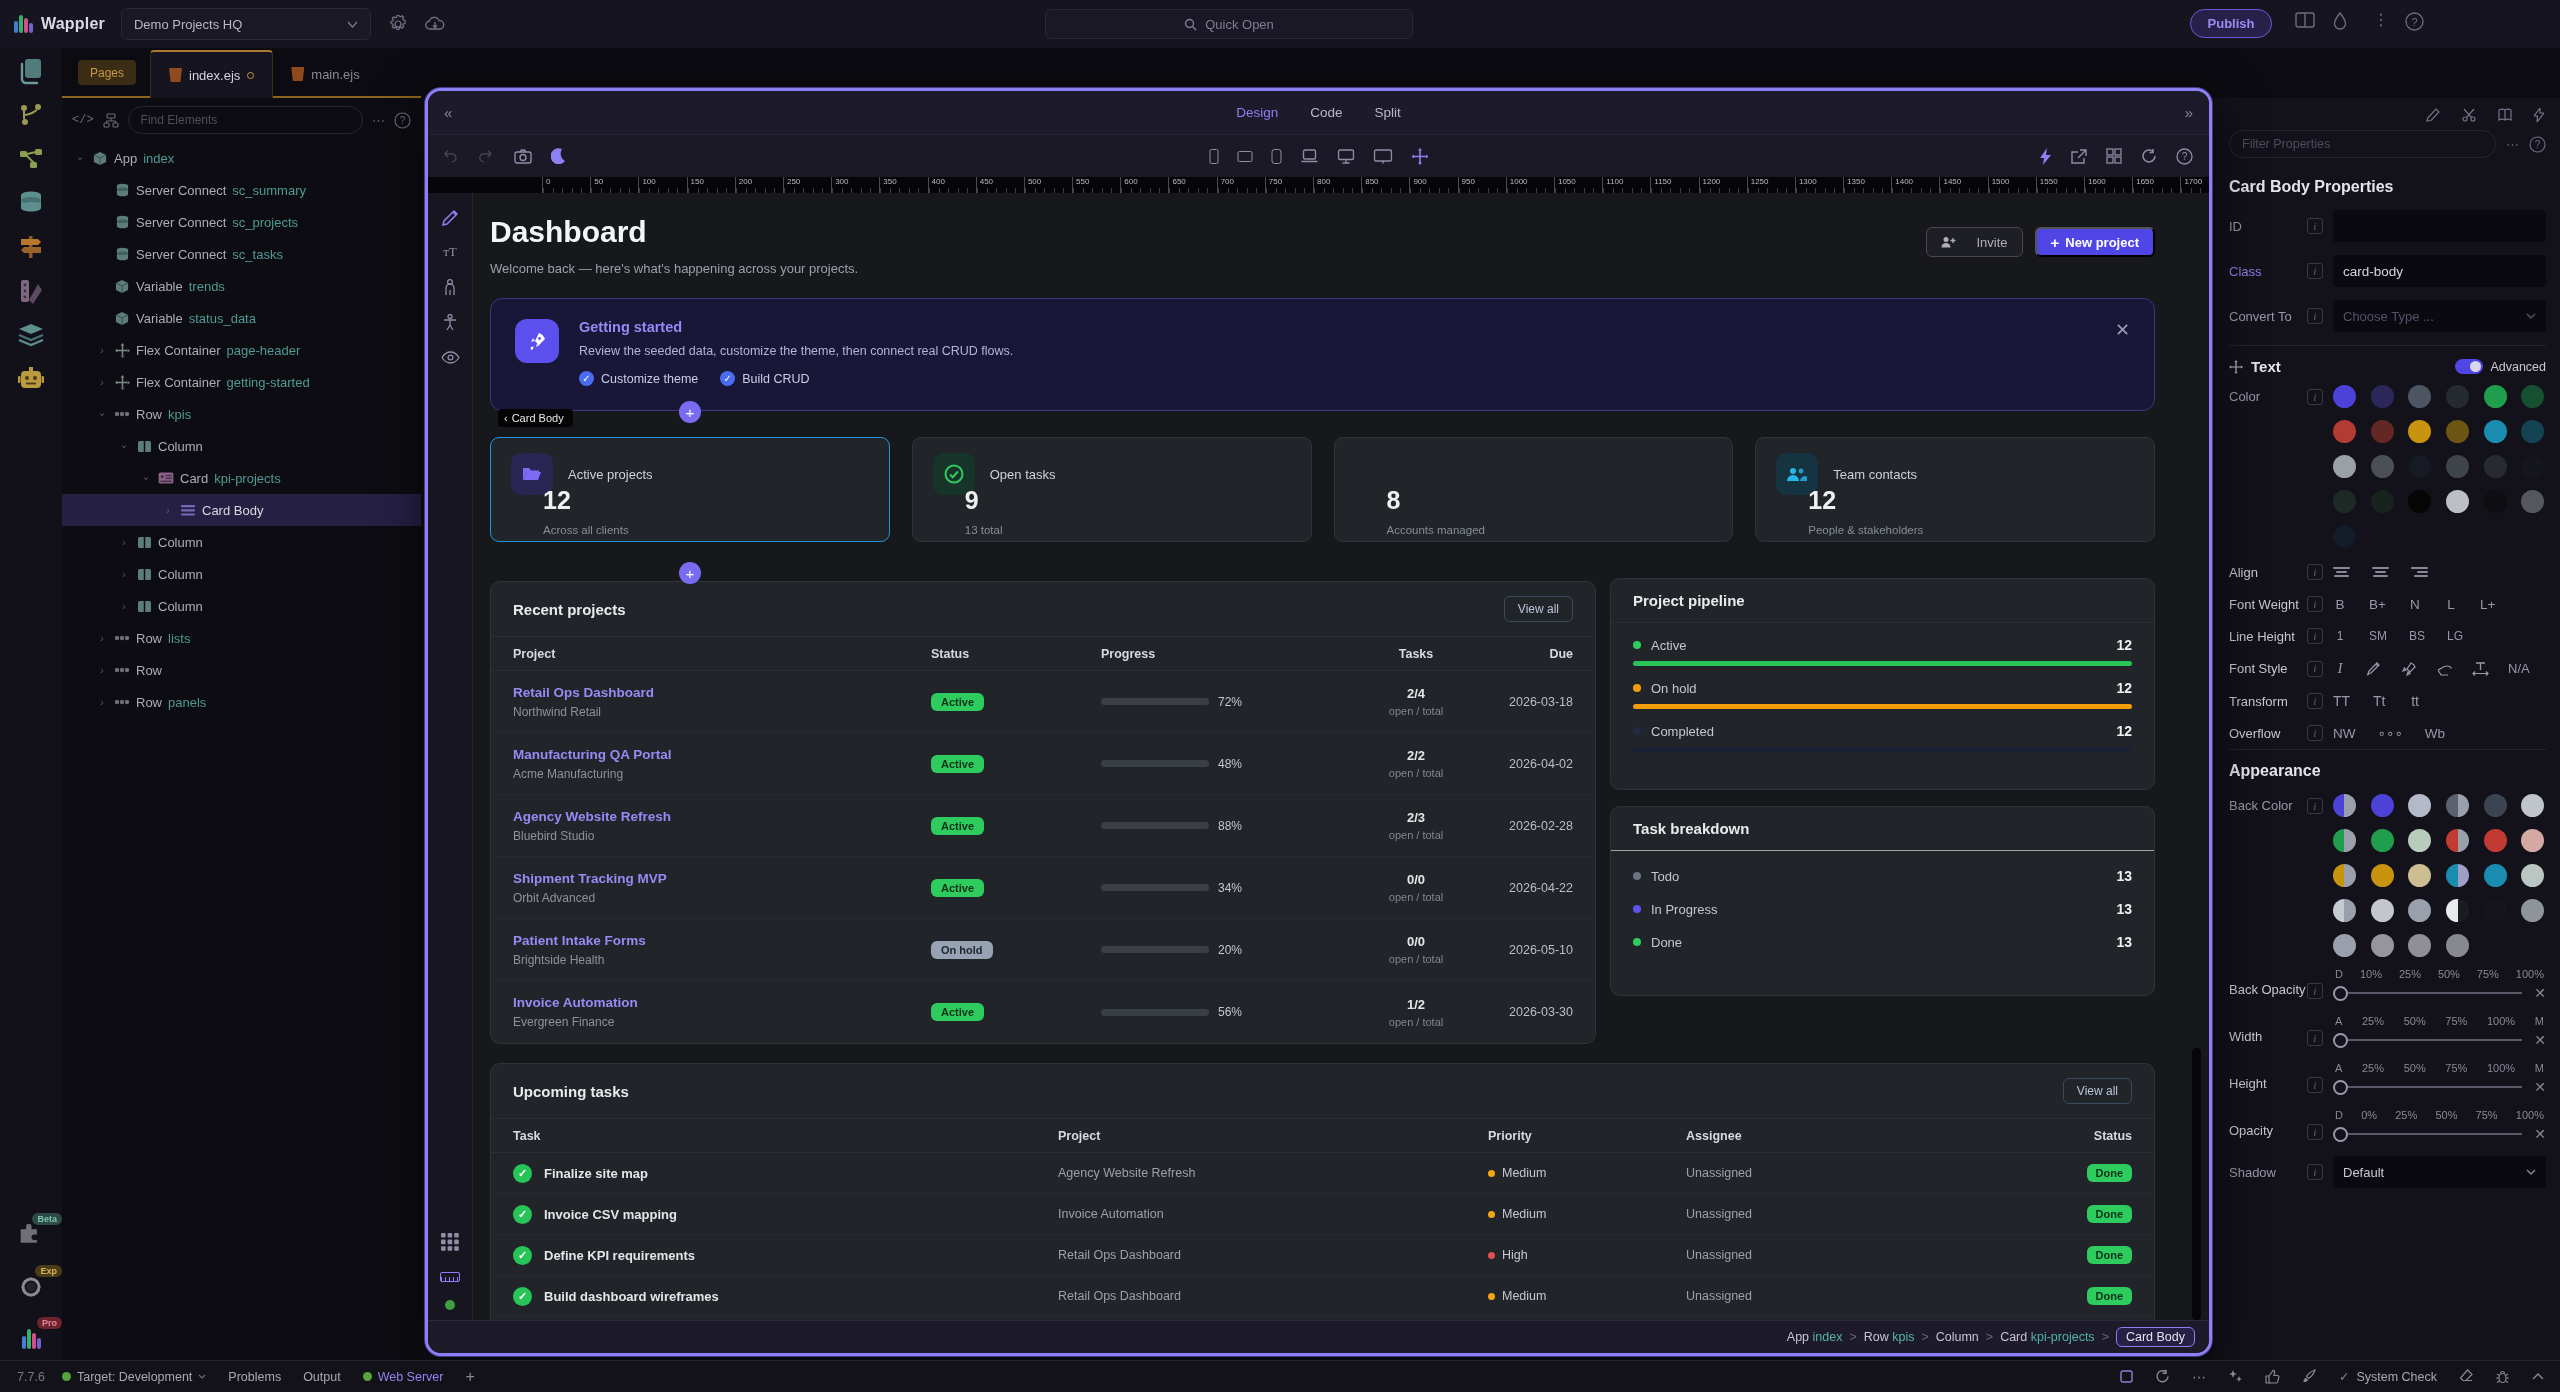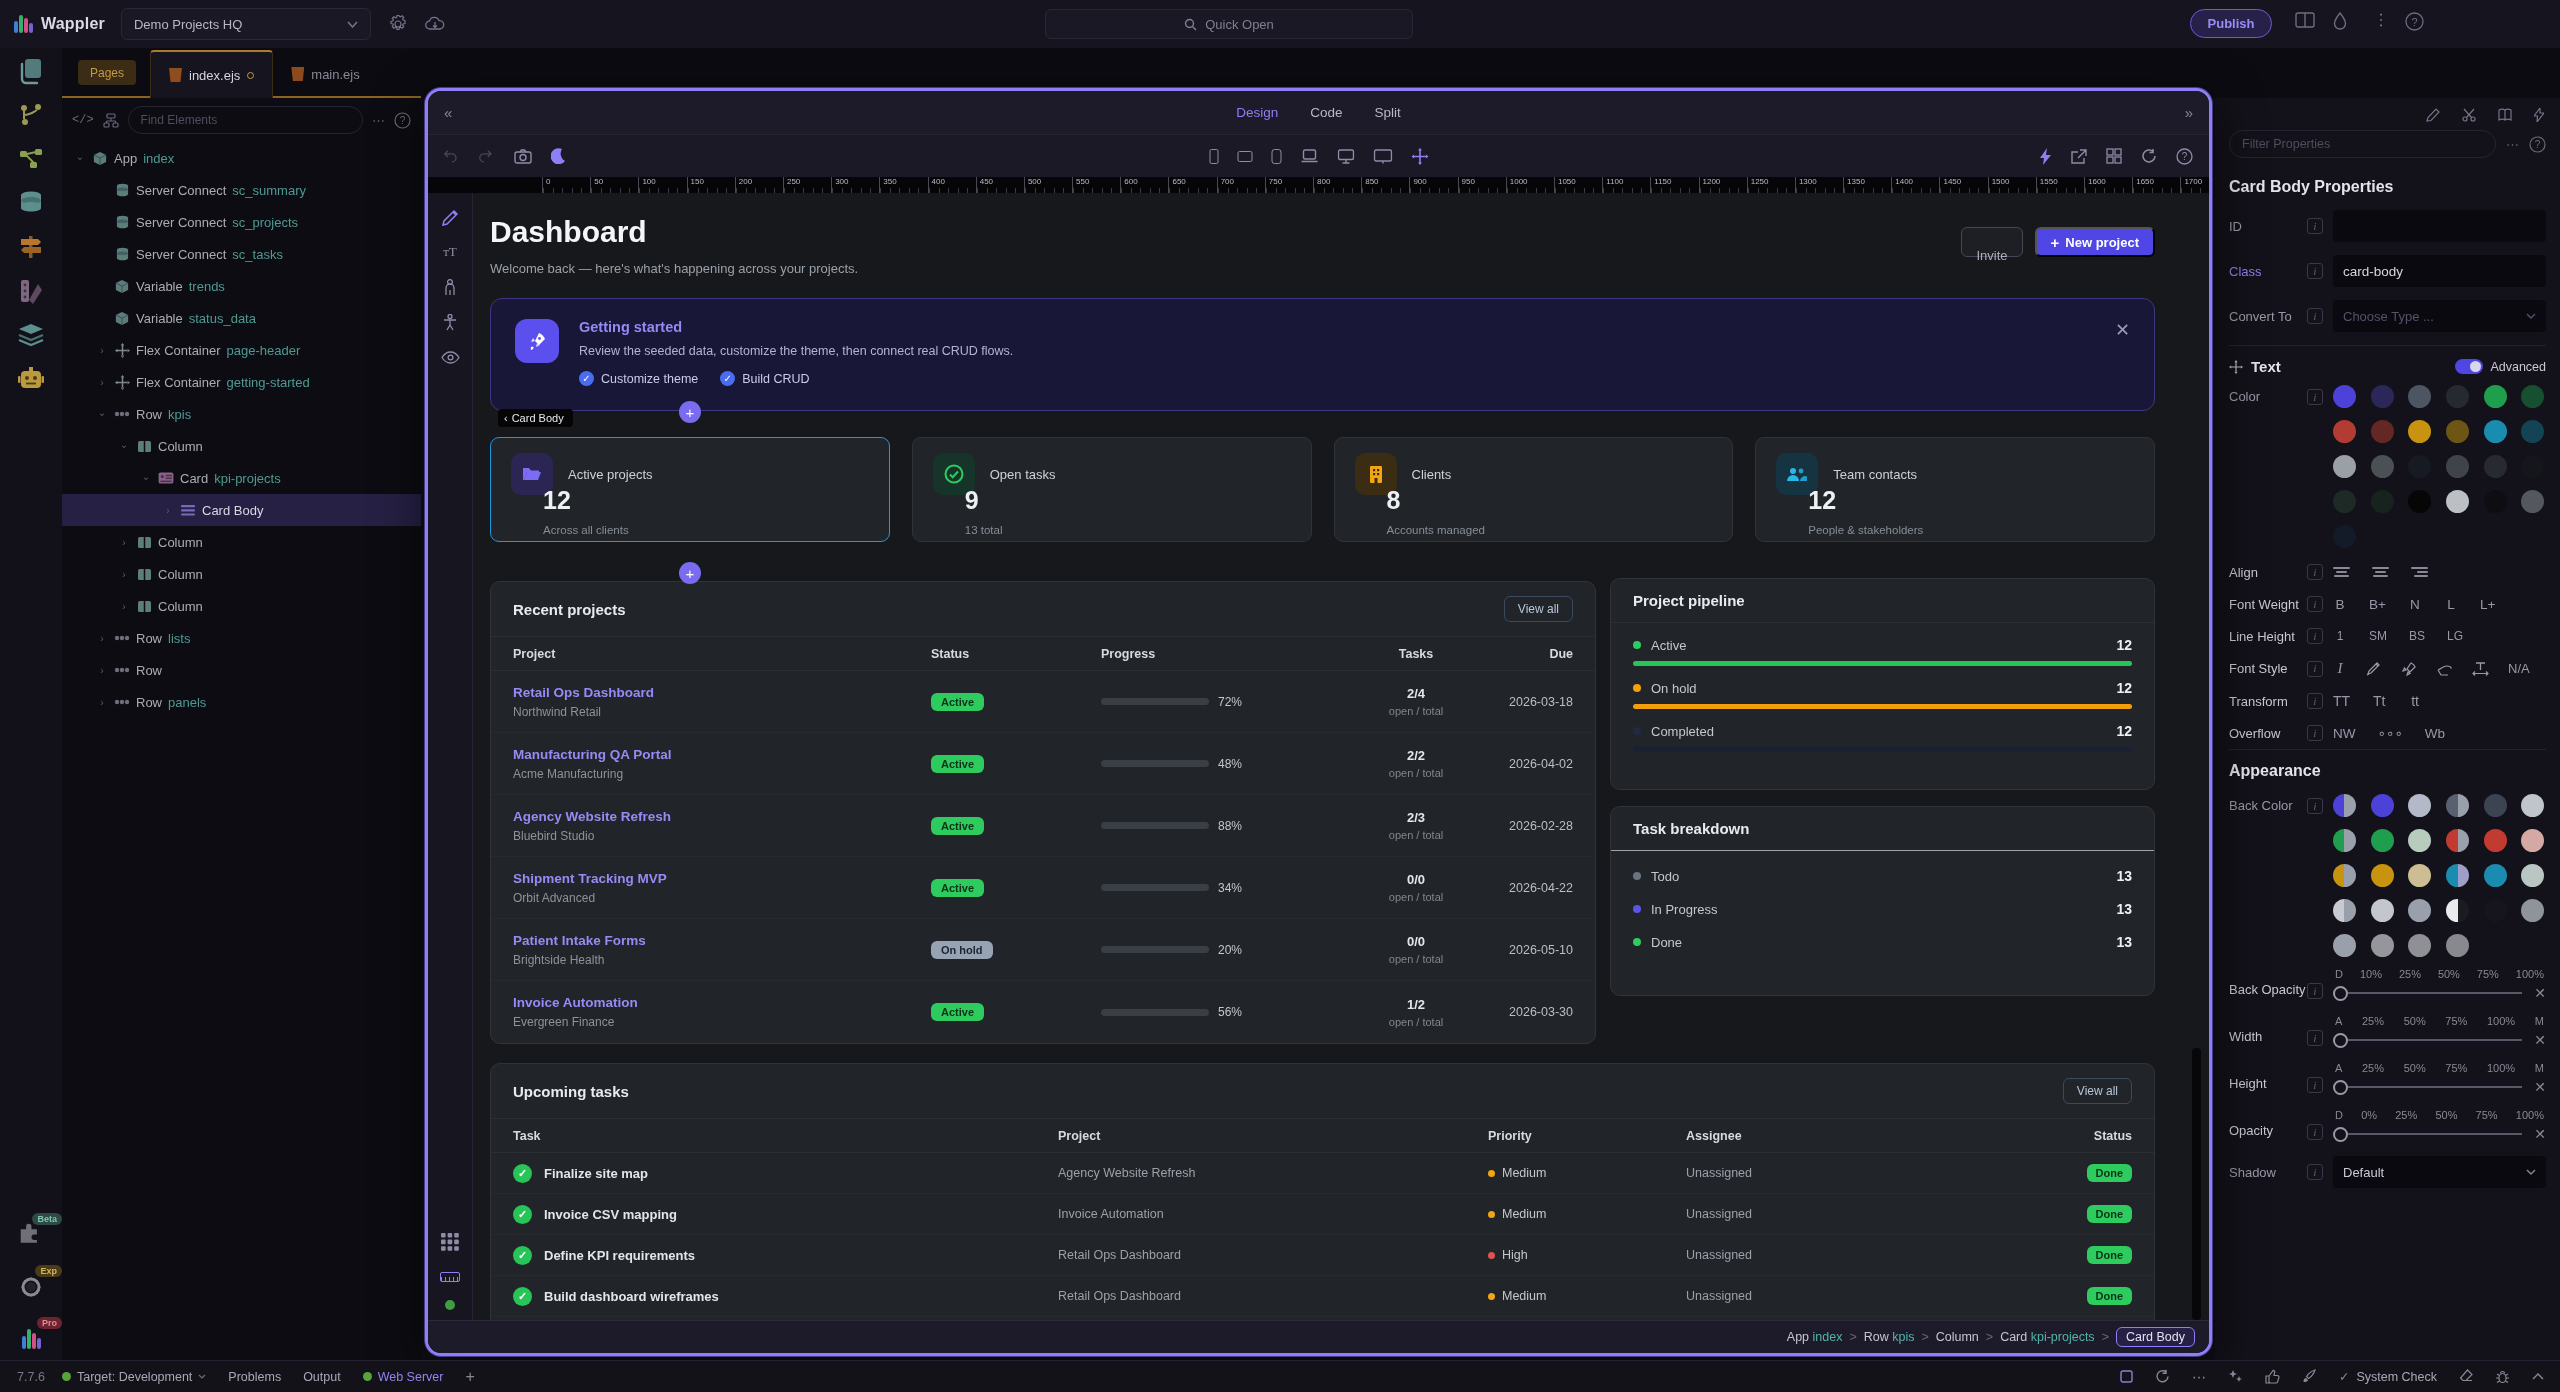--- a/index.html
+++ b/index.html
@@ -122,21 +122,21 @@
   .m-foot { height:33px; background:#1d1b29; border-top:1px solid #2c2a3a; display:flex; align-items:center; justify-content:flex-end; padding-right:14px; gap:7px; font-size:12.5px; color:#c6c3d4; flex:none; }
   .m-foot .bid { color:#53b3ac; }
   .m-foot .sep { color:#6a6878; }
   .crumb-pill { border:1.5px solid #8d7ff5; background:#262044; border-radius:6px; padding:2px 9px; color:#e4e2f0; }
 
   
   .canvas { flex:1; position:relative; background:#16181c; overflow:hidden; }
   .pg-title { position:absolute; left:17px; top:22px; font-size:30px; font-weight:700; color:#f3f5f7; }
   .pg-sub { position:absolute; left:17px; top:68px; font-size:13px; color:#9aa1a9; }
   .head-btns { position:absolute; right:54px; top:34px; display:flex; gap:12px; }
-  .btn-invite { height:30px; padding:0 14px; border:1px solid #4a4656; border-radius:6px; color:#b0adbd; font-size:13px; display:flex; align-items:center; gap:20px; background:#1d1f25;flex-direction:column; }
+  .btn-invite { height:30px; padding:0 14px; border:1px solid #4a4656; border-radius:6px; color:#b0adbd; font-size:13px; display:flex; align-items:center; gap:20px; background:#1d1f25; }
   .btn-new { height:30px; padding:0 14px; background:#4f46e5; border-radius:6px; color:#fff; font-size:13px; font-weight:700; display:flex; align-items:center; gap:6px; }
   .banner { position:absolute; left:17px; top:105px; width:1665px; height:113px; background:#191738; border:1px solid #3d3685; border-radius:12px; display:flex; padding:20px 24px; }
   .rocket-tile { width:44px; height:44px; border-radius:12px; background:#5b50ee; display:flex; align-items:center; justify-content:center; flex:none; margin-right:20px; }
   .banner-title { font-size:14.5px; font-weight:700; color:#948af5; margin-bottom:9px; }
   .banner-desc { font-size:12.5px; color:#b4b3d6; margin-bottom:13px; }
   .checks { display:flex; gap:22px; font-size:12.5px; color:#c9cbe8; }
   .chk { display:flex; align-items:center; gap:7px; }
   .chkdot { width:15px; height:15px; border-radius:50%; background:#4a6cf0; color:#fff; font-size:10px; display:flex; align-items:center; justify-content:center; }
   .banner-x { margin-left:auto; color:#9b98b0; font-size:18px; align-self:flex-start; }
   .sel-badge { position:absolute; left:25px; top:216px; background:#050505; color:#e8e8ee; font-size:11px; padding:3px 9px 3px 6px; border-radius:4px; z-index:6; display:flex; gap:4px; align-items:center; }
@@ -907,35 +907,20 @@
                   <circle cx="10" cy="10" r="8.5" fill="none" stroke="#2ecc5f" stroke-width="2"></circle>
                   <path d="M6 10.5l2.7 2.7L14 7.5" fill="none" stroke="#2ecc5f" stroke-width="2"></path>
                 </svg>
               </span>
               <span class="kpi-title">Open tasks</span>
             </div>
             <div class="kpi-num">9</div>
             <div class="kpi-cap">13 total</div>
           </div>
           <div class="kpi">
-            <div class="kpi-top">
-              <span class="kpi-tile" style="background: rgb(58, 45, 19);">
-                <svg width="16" height="19" viewBox="0 0 16 19">
-                  <rect x="2" y="1" width="12" height="17" rx="1" fill="#f2a614"></rect>
-                  <g fill="#3a2d13">
-                    <rect x="5" y="4" width="2.2" height="2.2"></rect>
-                    <rect x="9" y="4" width="2.2" height="2.2"></rect>
-                    <rect x="5" y="8" width="2.2" height="2.2"></rect>
-                    <rect x="9" y="8" width="2.2" height="2.2"></rect>
-                    <rect x="6.5" y="13" width="3" height="5"></rect>
-                  </g>
-                </svg>
-              </span>
-              <span class="kpi-title">Clients</span>
-            </div>
             <div class="kpi-num">8</div>
             <div class="kpi-cap">Accounts managed</div>
           </div>
           <div class="kpi">
             <div class="kpi-top">
               <span class="kpi-tile" style="background: rgb(22, 51, 66);">
                 <svg width="22" height="16" viewBox="0 0 22 16">
                   <circle cx="7" cy="5" r="3" fill="#26b8e8"></circle>
                   <circle cx="15" cy="5" r="2.4" fill="#26b8e8" opacity=".8"></circle>
                   <path d="M1 15a6 6 0 0 1 12 0z" fill="#26b8e8"></path>

